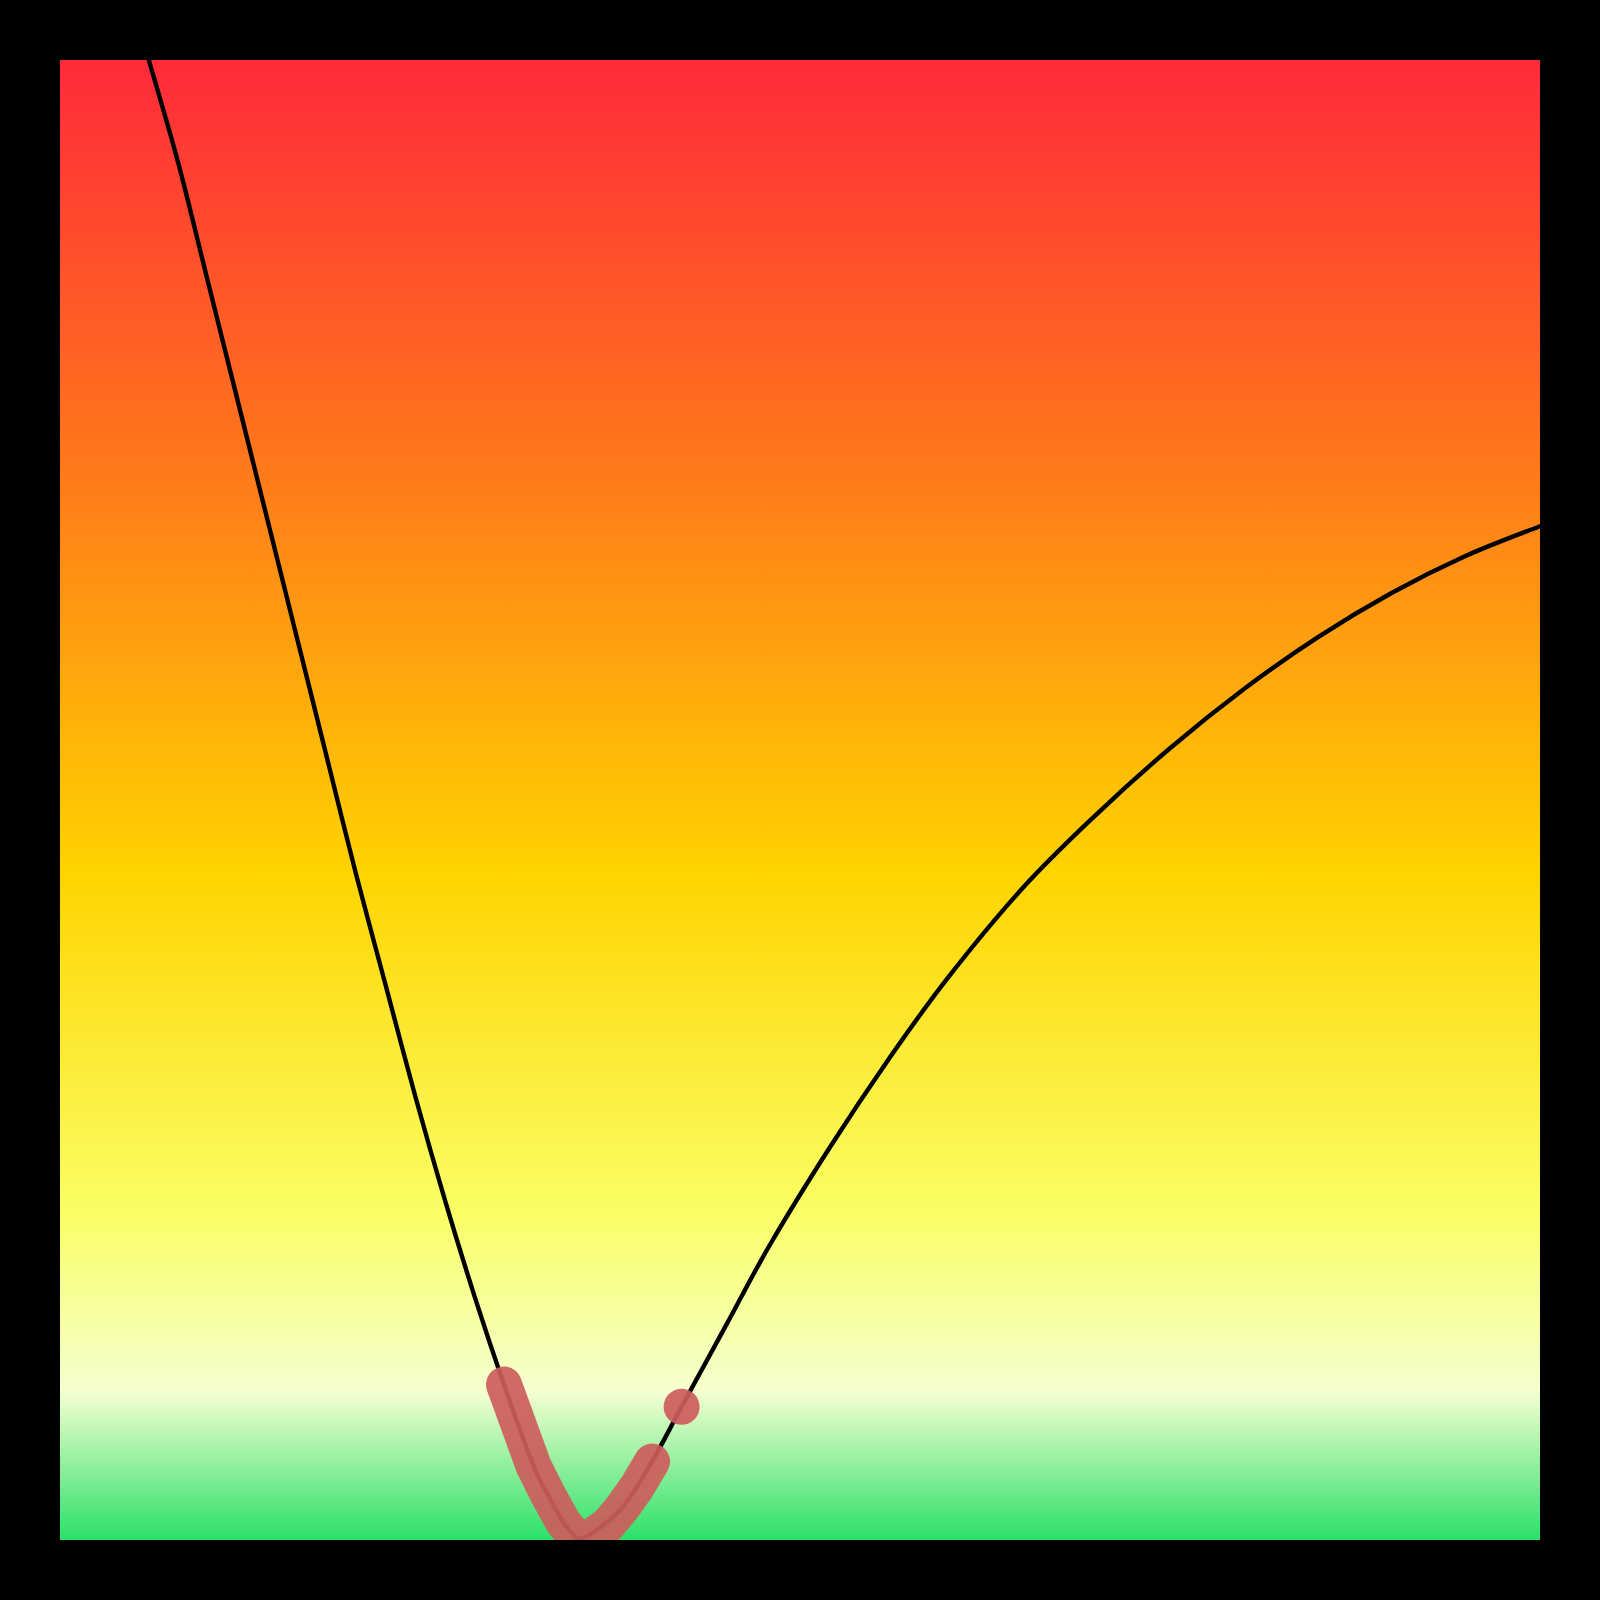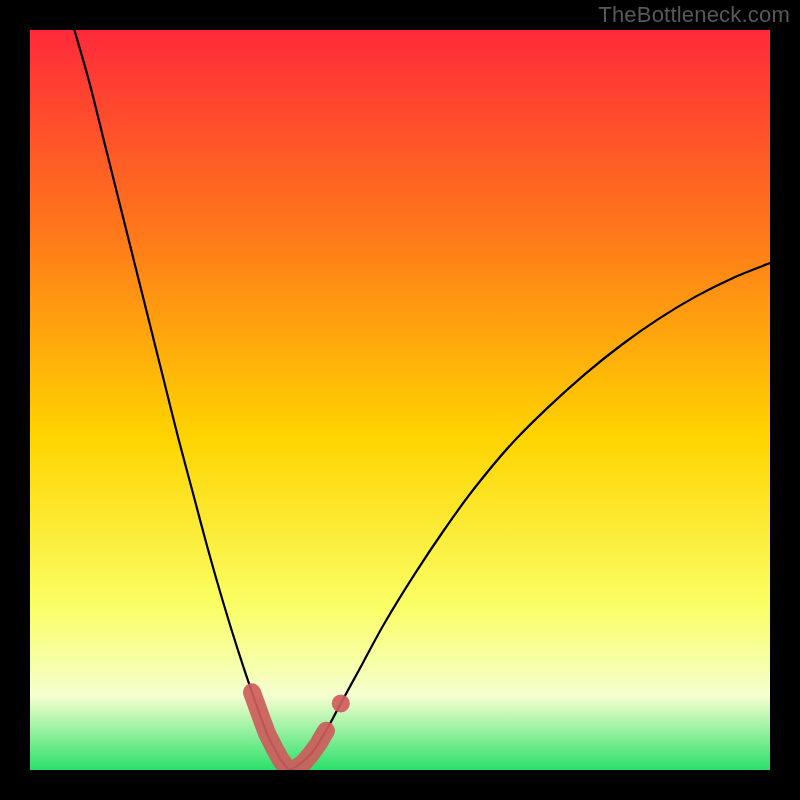--- a/index.html
+++ b/index.html
@@ -54,21 +54,20 @@
   .marker-dot {
     fill: #cd5c5c;
     opacity: 0.92;
   }
 </style>
 </head>
 <body>
 
 <div class="frame">
 
-  <div class="watermark">TheBottleneck.com</div>
 
   <svg class="plot" viewBox="0 0 740 740" preserveAspectRatio="none">
     <defs>
       <linearGradient id="bg-grad" x1="0" y1="0" x2="0" y2="1">
         <stop offset="0%" stop-color="#ff2a3a"></stop>
         <stop offset="28%" stop-color="#ff7a1a"></stop>
         <stop offset="55%" stop-color="#ffd400"></stop>
         <stop offset="78%" stop-color="#faff66"></stop>
         <stop offset="90%" stop-color="#f5ffd0"></stop>
         <stop offset="100%" stop-color="#2be06a"></stop>

